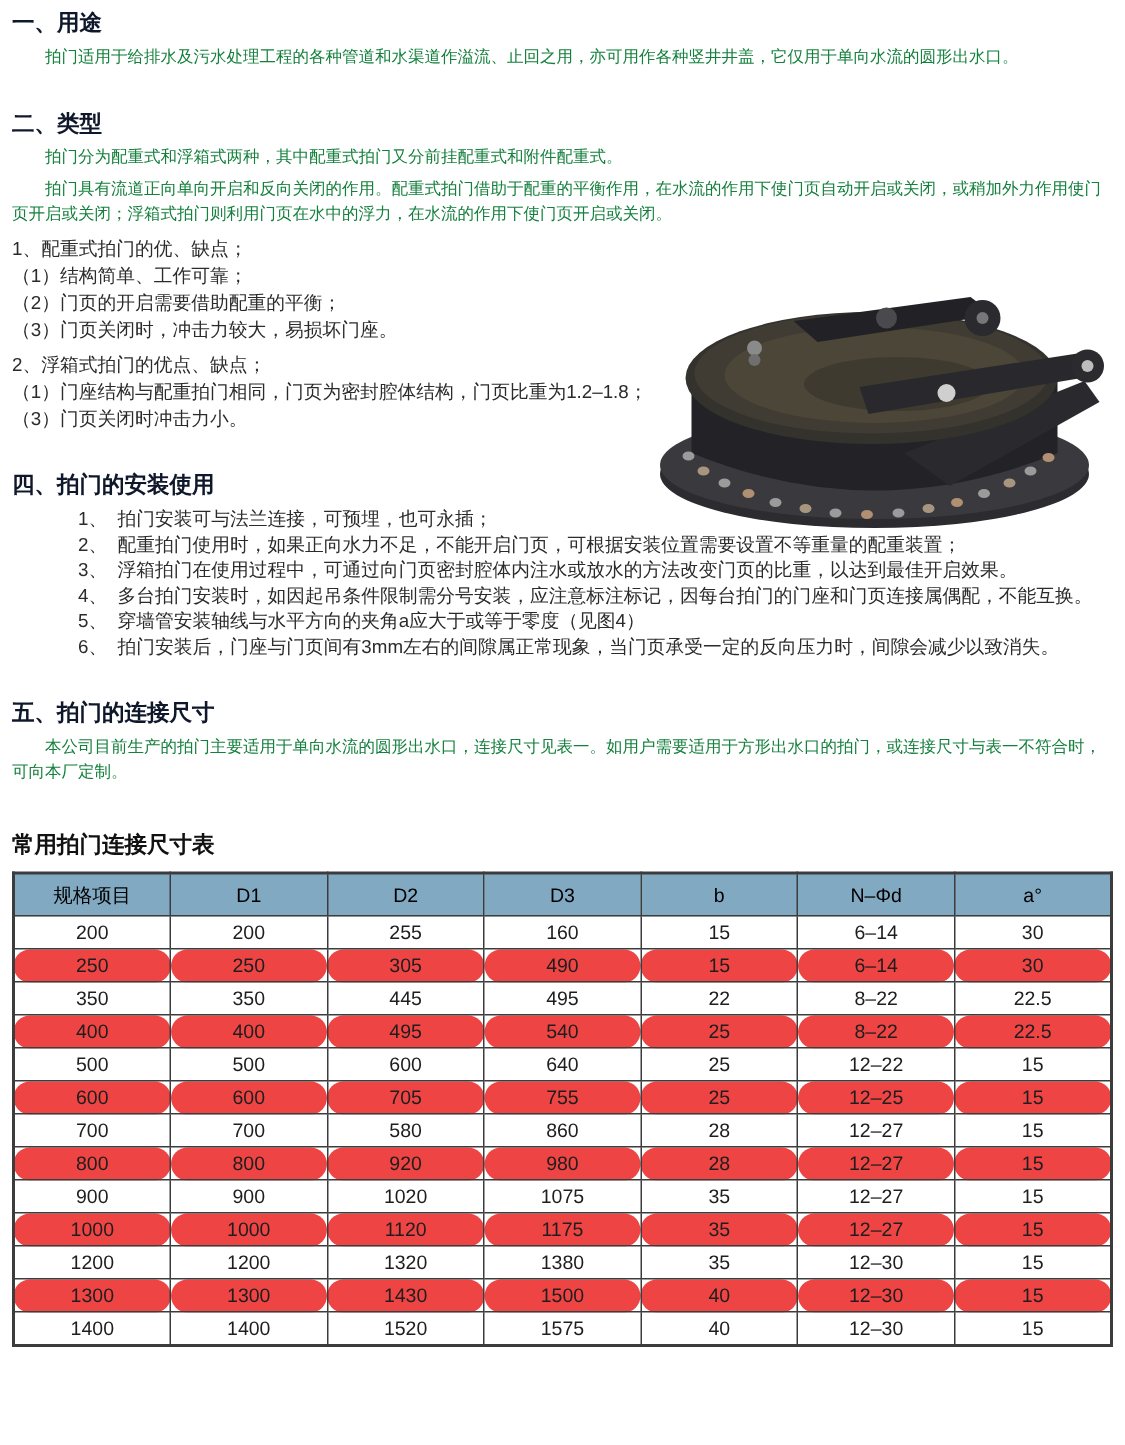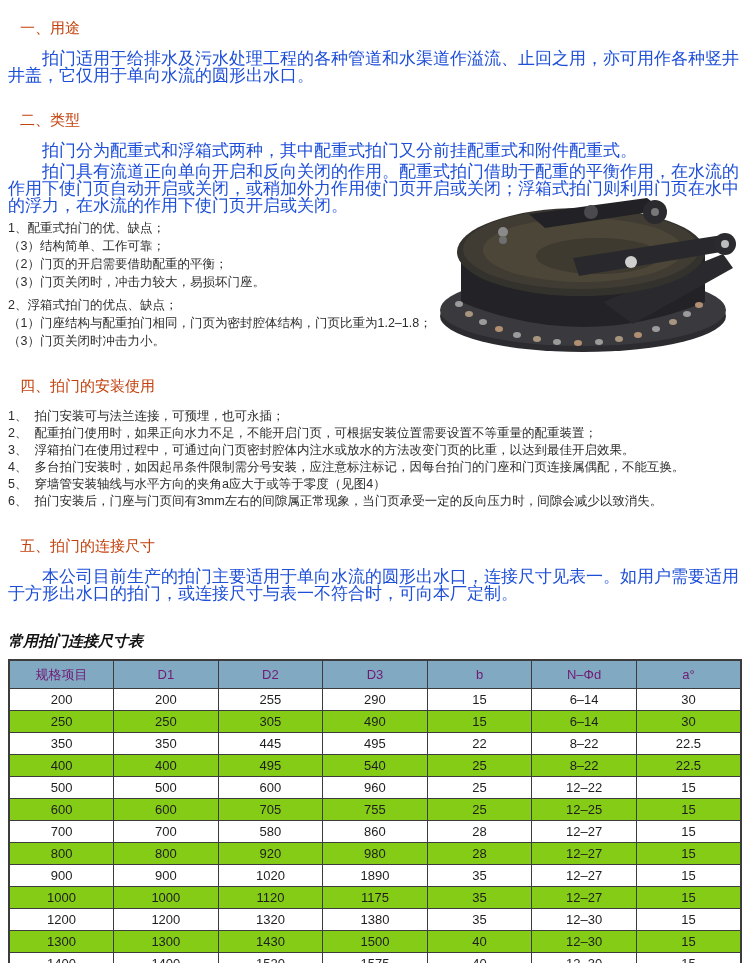--- a/index.html
+++ b/index.html
@@ -3,73 +3,73 @@
 <meta charset="utf-8">
 <style>
   html,body{margin:0;padding:0;}
   body{
     width:750px;min-height:963px;background:#ffffff;
     font-family:"Liberation Sans","DejaVu Sans",sans-serif;
     color:#262626;position:relative;overflow:hidden;
   }
   .page{padding:6px 8px 10px 8px;position:relative;}
   .sec-heading{
-    font-size:15px;line-height:20px;font-weight:400;color:#c2410c;
-    margin:12px;
+    font-size:15px;line-height:20px;font-weight:700;color:#0f172a;
+    margin:0;
   }
   .para{
-    font-size:17px;line-height:17px;margin:4px 0 0 0;text-indent:2em;color:#1d4ed8;
+    font-size:11px;line-height:17px;margin:4px 0 0 0;text-indent:2em;color:#15803d;
   }
   .line{
     font-size:12.5px;line-height:17px;margin:0;color:#2b2b2b;white-space:pre-wrap;
   }
   .gap-lg{margin-top:26px;}
   .gap-md{margin-top:18px;}
   .list-block{margin-top:6px;}
   .list-block .line{margin-top:1px;}
   .product-photo{
     position:absolute;top:192px;left:433px;width:312px;height:164px;
   }
-  .install-list{margin-top:4px;max-width:745px;}
+  .install-list{margin-top:4px;max-width:745px;margin-left:44px;}
   .table-title{
-    font-size:15px;font-weight:700;color:#111;margin:30px 0 8px 0;font-style:italic;
+    font-size:15px;font-weight:700;color:#111;margin:30px 0 8px 0;
   }
   table.dims{
     width:734px;border-collapse:collapse;table-layout:fixed;
     border:2px solid #3c3c3c;
   }
   table.dims th{
-    background:#82a9c2;color:#701a75;font-weight:400;
+    background:#82a9c2;color:#000000;font-weight:400;
     font-size:13px;height:25px;padding:1px 2px;
     border:1px solid #3c3c3c;border-top:none;
     text-align:center;
   }
   table.dims td{
     font-size:13px;color:#1e1e1e;text-align:center;
     height:19px;padding:1px 2px;border:1px solid #3c3c3c;
     background:#ffffff;
   }
-  table.dims tr.alt td{background:#84cc16;}
+  table.dims tr.alt td{background:#ef4444;border-radius:11px;}
 </style>
 </head>
 <body>
 
 <div class="page">
 
   <h2 class="sec-heading">一、用途</h2>
   <p class="para">拍门适用于给排水及污水处理工程的各种管道和水渠道作溢流、止回之用，亦可用作各种竖井井盖，它仅用于单向水流的圆形出水口。</p>
 
   <h2 class="sec-heading gap-lg">二、类型</h2>
   <p class="para">拍门分为配重式和浮箱式两种，其中配重式拍门又分前挂配重式和附件配重式。</p>
 
   <p class="para">拍门具有流道正向单向开启和反向关闭的作用。配重式拍门借助于配重的平衡作用，在水流的作用下使门页自动开启或关闭，或稍加外力作用使门页开启或关闭；浮箱式拍门则利用门页在水中的浮力，在水流的作用下使门页开启或关闭。</p>
 
   <div class="list-block">
     <p class="line">1、配重式拍门的优、缺点；</p>
-    <p class="line">（3）结构简单、工作可靠；</p>
+    <p class="line">（1）结构简单、工作可靠；</p>
     <p class="line">（2）门页的开启需要借助配重的平衡；</p>
     <p class="line">（3）门页关闭时，冲击力较大，易损坏门座。</p>
   </div>
 
   <div class="list-block gap-md">
     <p class="line">2、浮箱式拍门的优点、缺点；</p>
     <p class="line">（1）门座结构与配重拍门相同，门页为密封腔体结构，门页比重为1.2–1.8；</p>
     <p class="line">（3）门页关闭时冲击力小。</p>
   </div>
 
@@ -97,21 +97,21 @@
           <th>b</th>
           <th>N–Φd</th>
           <th>a°</th>
         </tr>
       </thead>
     <tbody>
         <tr>
           <td>200</td>
           <td>200</td>
           <td>255</td>
-          <td>290</td>
+          <td>160</td>
           <td>15</td>
           <td>6–14</td>
           <td>30</td>
         </tr>
         <tr class="alt">
           <td>250</td>
           <td>250</td>
           <td>305</td>
           <td>490</td>
           <td>15</td>
@@ -133,21 +133,21 @@
           <td>495</td>
           <td>540</td>
           <td>25</td>
           <td>8–22</td>
           <td>22.5</td>
         </tr>
         <tr>
           <td>500</td>
           <td>500</td>
           <td>600</td>
-          <td>960</td>
+          <td>640</td>
           <td>25</td>
           <td>12–22</td>
           <td>15</td>
         </tr>
         <tr class="alt">
           <td>600</td>
           <td>600</td>
           <td>705</td>
           <td>755</td>
           <td>25</td>
@@ -169,21 +169,21 @@
           <td>920</td>
           <td>980</td>
           <td>28</td>
           <td>12–27</td>
           <td>15</td>
         </tr>
         <tr>
           <td>900</td>
           <td>900</td>
           <td>1020</td>
-          <td>1890</td>
+          <td>1075</td>
           <td>35</td>
           <td>12–27</td>
           <td>15</td>
         </tr>
         <tr class="alt">
           <td>1000</td>
           <td>1000</td>
           <td>1120</td>
           <td>1175</td>
           <td>35</td>

